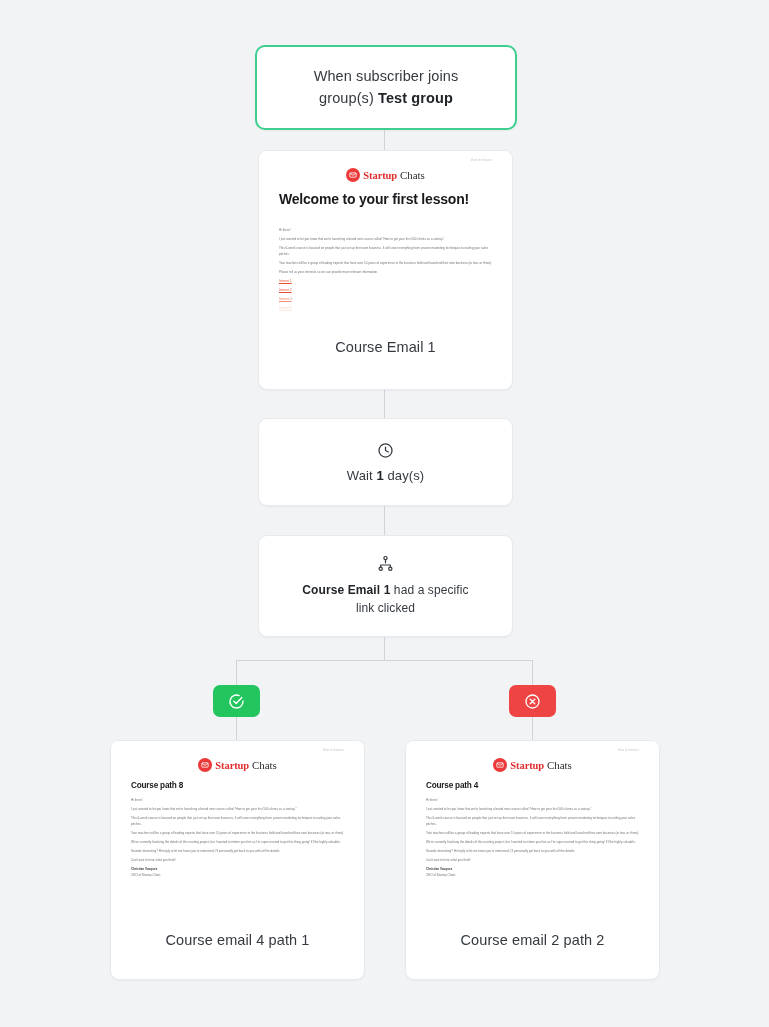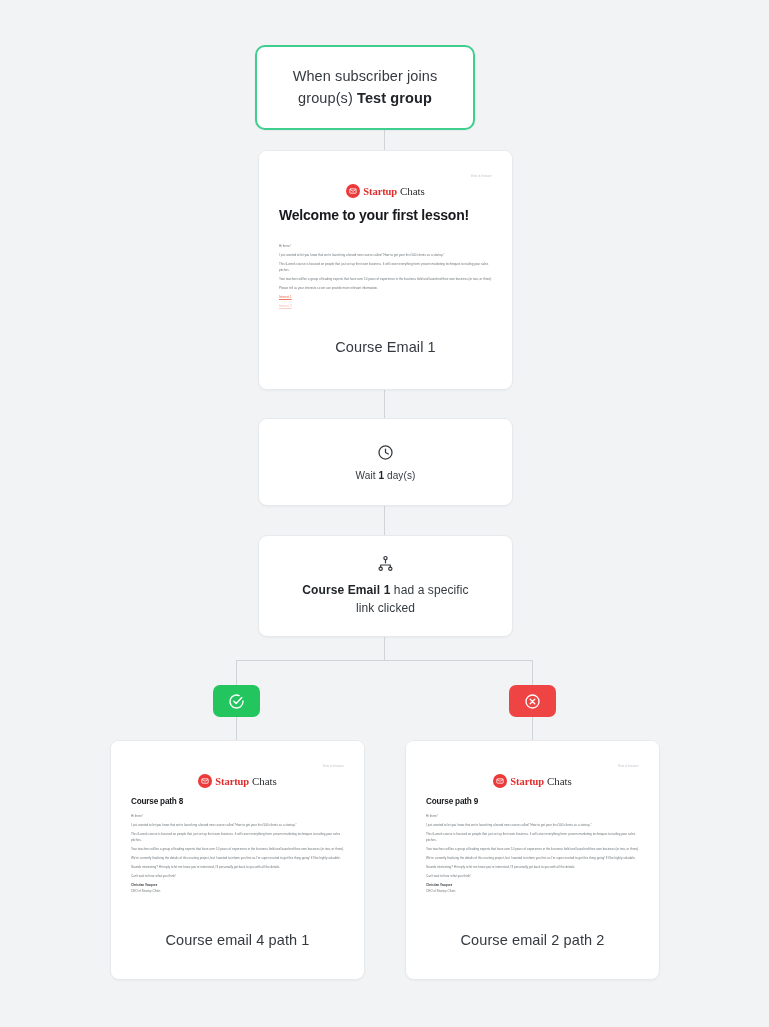--- a/index.html
+++ b/index.html
@@ -39,21 +39,21 @@
     border: 1px solid #e7eaec;
     border-radius: 9px;
     z-index: 2;
     box-shadow: 0 1px 2px rgba(16,24,40,0.04);
   }
 
   
   .trigger {
     left: 255px;
     top: 45px;
-    width: 220px;
+    width: 262px;
     height: 85px;
     border: 2px solid #3ecf8e;
     border-radius: 10px;
     display: flex;
     align-items: center;
     justify-content: center;
     padding: 0 30px;
   }
   .trigger-text {
     font-size: 14.5px;
@@ -91,21 +91,21 @@
     position: relative;
     overflow: hidden;
     background: #fff;
   }
   .email-node.big .preview-clip { height: 170px; }
   .email-node.small-l .preview-clip,
   .email-node.small-r .preview-clip { height: 175px; }
 
   .preview-page {
     background: #ffffff;
-    padding: 24px 20px 12px 20px;
+    padding: 8px 20px 12px 20px;
   }
   .view-browser {
     text-align: right;
     font-size: 2.6px;
     color: #b8bfc6;
     letter-spacing: 0.2px;
     margin-bottom: 6px;
   }
   .brand {
     display: flex;
@@ -201,21 +201,21 @@
     top: 418px;
     width: 255px;
     height: 88px;
     display: flex;
     flex-direction: column;
     align-items: center;
     justify-content: center;
     gap: 9px;
   }
   .wait-text {
-    font-size: 10px;
+    font-size: 13px;
     color: #343a40;
     letter-spacing: 0.1px;
   }
   .wait-text b { font-weight: 700; color: #212529; }
 
   
   .cond-node {
     left: 258px;
     top: 535px;
     width: 255px;
@@ -383,21 +383,21 @@
         <div class="brand">
           <span class="brand-logo">
             <svg viewBox="0 0 24 24" fill="none" stroke="#ffffff" stroke-width="2.4">
               <rect x="2.5" y="5.5" width="19" height="13" rx="1.6"></rect>
               <path d="M3 7l9 6 9-6"></path>
             </svg>
           </span>
           <span class="brand-name">Startup</span>
           <span class="brand-name2">Chats</span>
         </div>
-        <div class="mail-head">Course path 9</div>
+        <div class="mail-head">Course path 4</div>
         <div class="mail-p">Hi there!</div>
         <div class="mail-p">I just wanted to let you know that we're launching a brand new course called "How to get your first 500 clients as a startup."</div>
         <div class="mail-p">This 6-week course is focused on people that just set up their own business. It will cover everything from: proven marketing techniques to nailing your sales pitches.</div>
         <div class="mail-p">Your teachers will be a group of leading experts that have over 10 years of experience in the business field and launched their own business (or two, or three).</div>
         <div class="mail-p">We're currently finalising the details of this exciting project, but I wanted to inform you first as I'm super excited to get this thing going! It'll be highly valuable.</div>
         <div class="mail-p">Sounds interesting? Hit reply to let me know you're interested, I'll personally get back to you with all the details.</div>
         <div class="mail-p">Can't wait to hear what you think!</div>
         <div class="mail-sig-name">Christian Vasquez</div>
         <div class="mail-sig-role">CEO of Startup Chats</div>
       </div>

